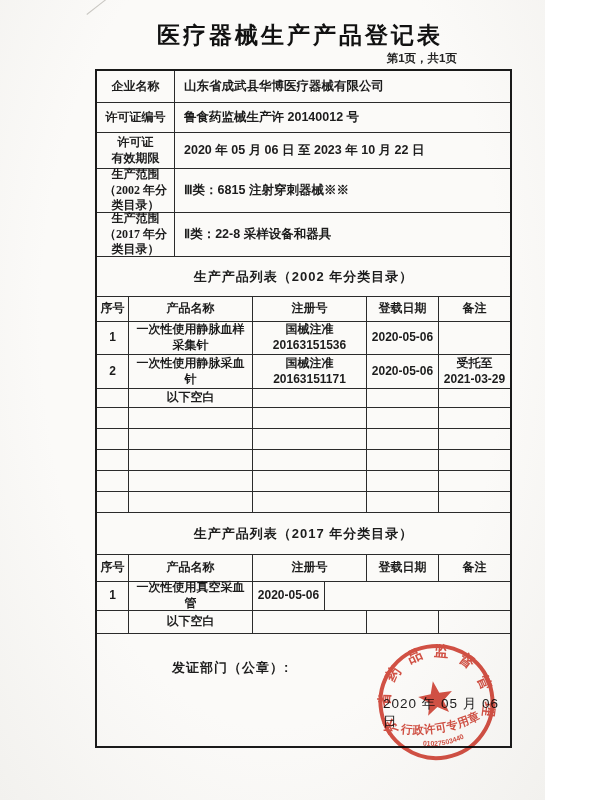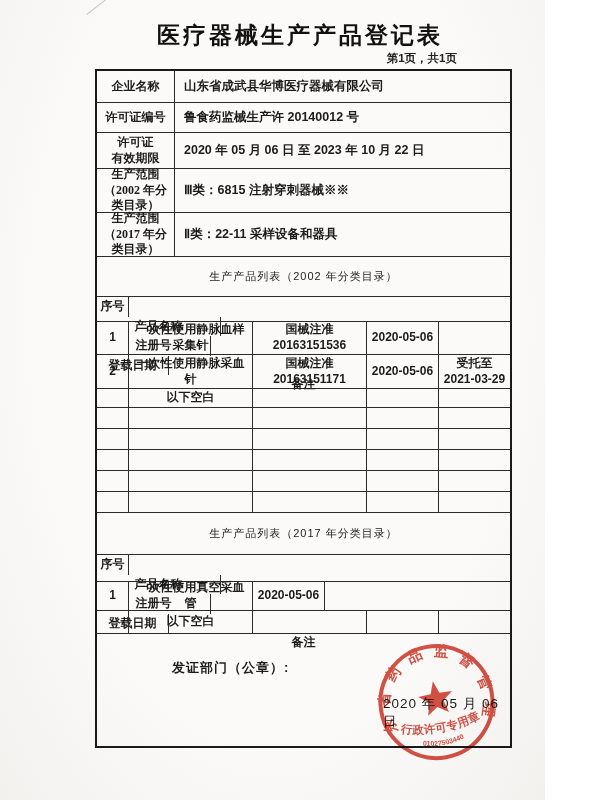--- a/index.html
+++ b/index.html
@@ -40,23 +40,23 @@
     line-height:1.3; white-space:pre-line; padding:2px;
   }
   .cell:last-child { border-right:none; }
   .label-cell { width:78px; flex:none;font-family:Liberation Serif, serif; }
   .value-cell { flex:1; justify-content:flex-start; text-align:left; padding-left:9px; font-size:12.5px; }
   .h32{height:32px} .h30{height:30px} .h36{height:36px} .h44{height:44px}
   .section-row { height:40px; }
   .section-row.s2 { height:42px;text-align:right; }
   .section-title {
     flex:1; display:flex; align-items:center; justify-content:center;
-    font-size:11px; font-weight:normal; letter-spacing:1px;
-  }
-  .thead { height:25px;flex-direction:column; }
+    font-size:13px; font-weight:bold; letter-spacing:1px;
+  }
+  .thead { height:25px; }
   .thead.t2 { height:27px; }
   .c-no{width:32px; flex:none;}
   .c-name{width:124px; flex:none;}
   .c-reg{width:114px; flex:none;}
   .c-date{width:72px; flex:none;}
   .c-note{flex:1;}
   .r-data1{height:33px} .r-data2{height:34px} .r-blank{height:19px}
   .r-empty{height:21px} .r-data3{height:29px} .r-blank2{height:23px}
   .footer-cell { position:relative; height:112px; border-bottom:none;margin-left:28px; }
   .issuer {
@@ -102,21 +102,21 @@
     <div class="row h44">
       <div class="cell label-cell">生产范围
 （2002 年分
 类目录）</div>
       <div class="cell value-cell">Ⅲ类：6815 注射穿刺器械※※</div>
     </div>
     <div class="row h44">
       <div class="cell label-cell">生产范围
 （2017 年分
 类目录）</div>
-      <div class="cell value-cell">Ⅱ类：22-11 采样设备和器具</div>
+      <div class="cell value-cell">Ⅱ类：22-8 采样设备和器具</div>
     </div>
 
     <div class="row section-row">
       <div class="section-title">生产产品列表（2002 年分类目录）</div>
     </div>
     <div class="row thead">
       <div class="cell c-no">序号</div>
       <div class="cell c-name">产品名称</div>
       <div class="cell c-reg">注册号</div>
       <div class="cell c-date">登载日期</div>

